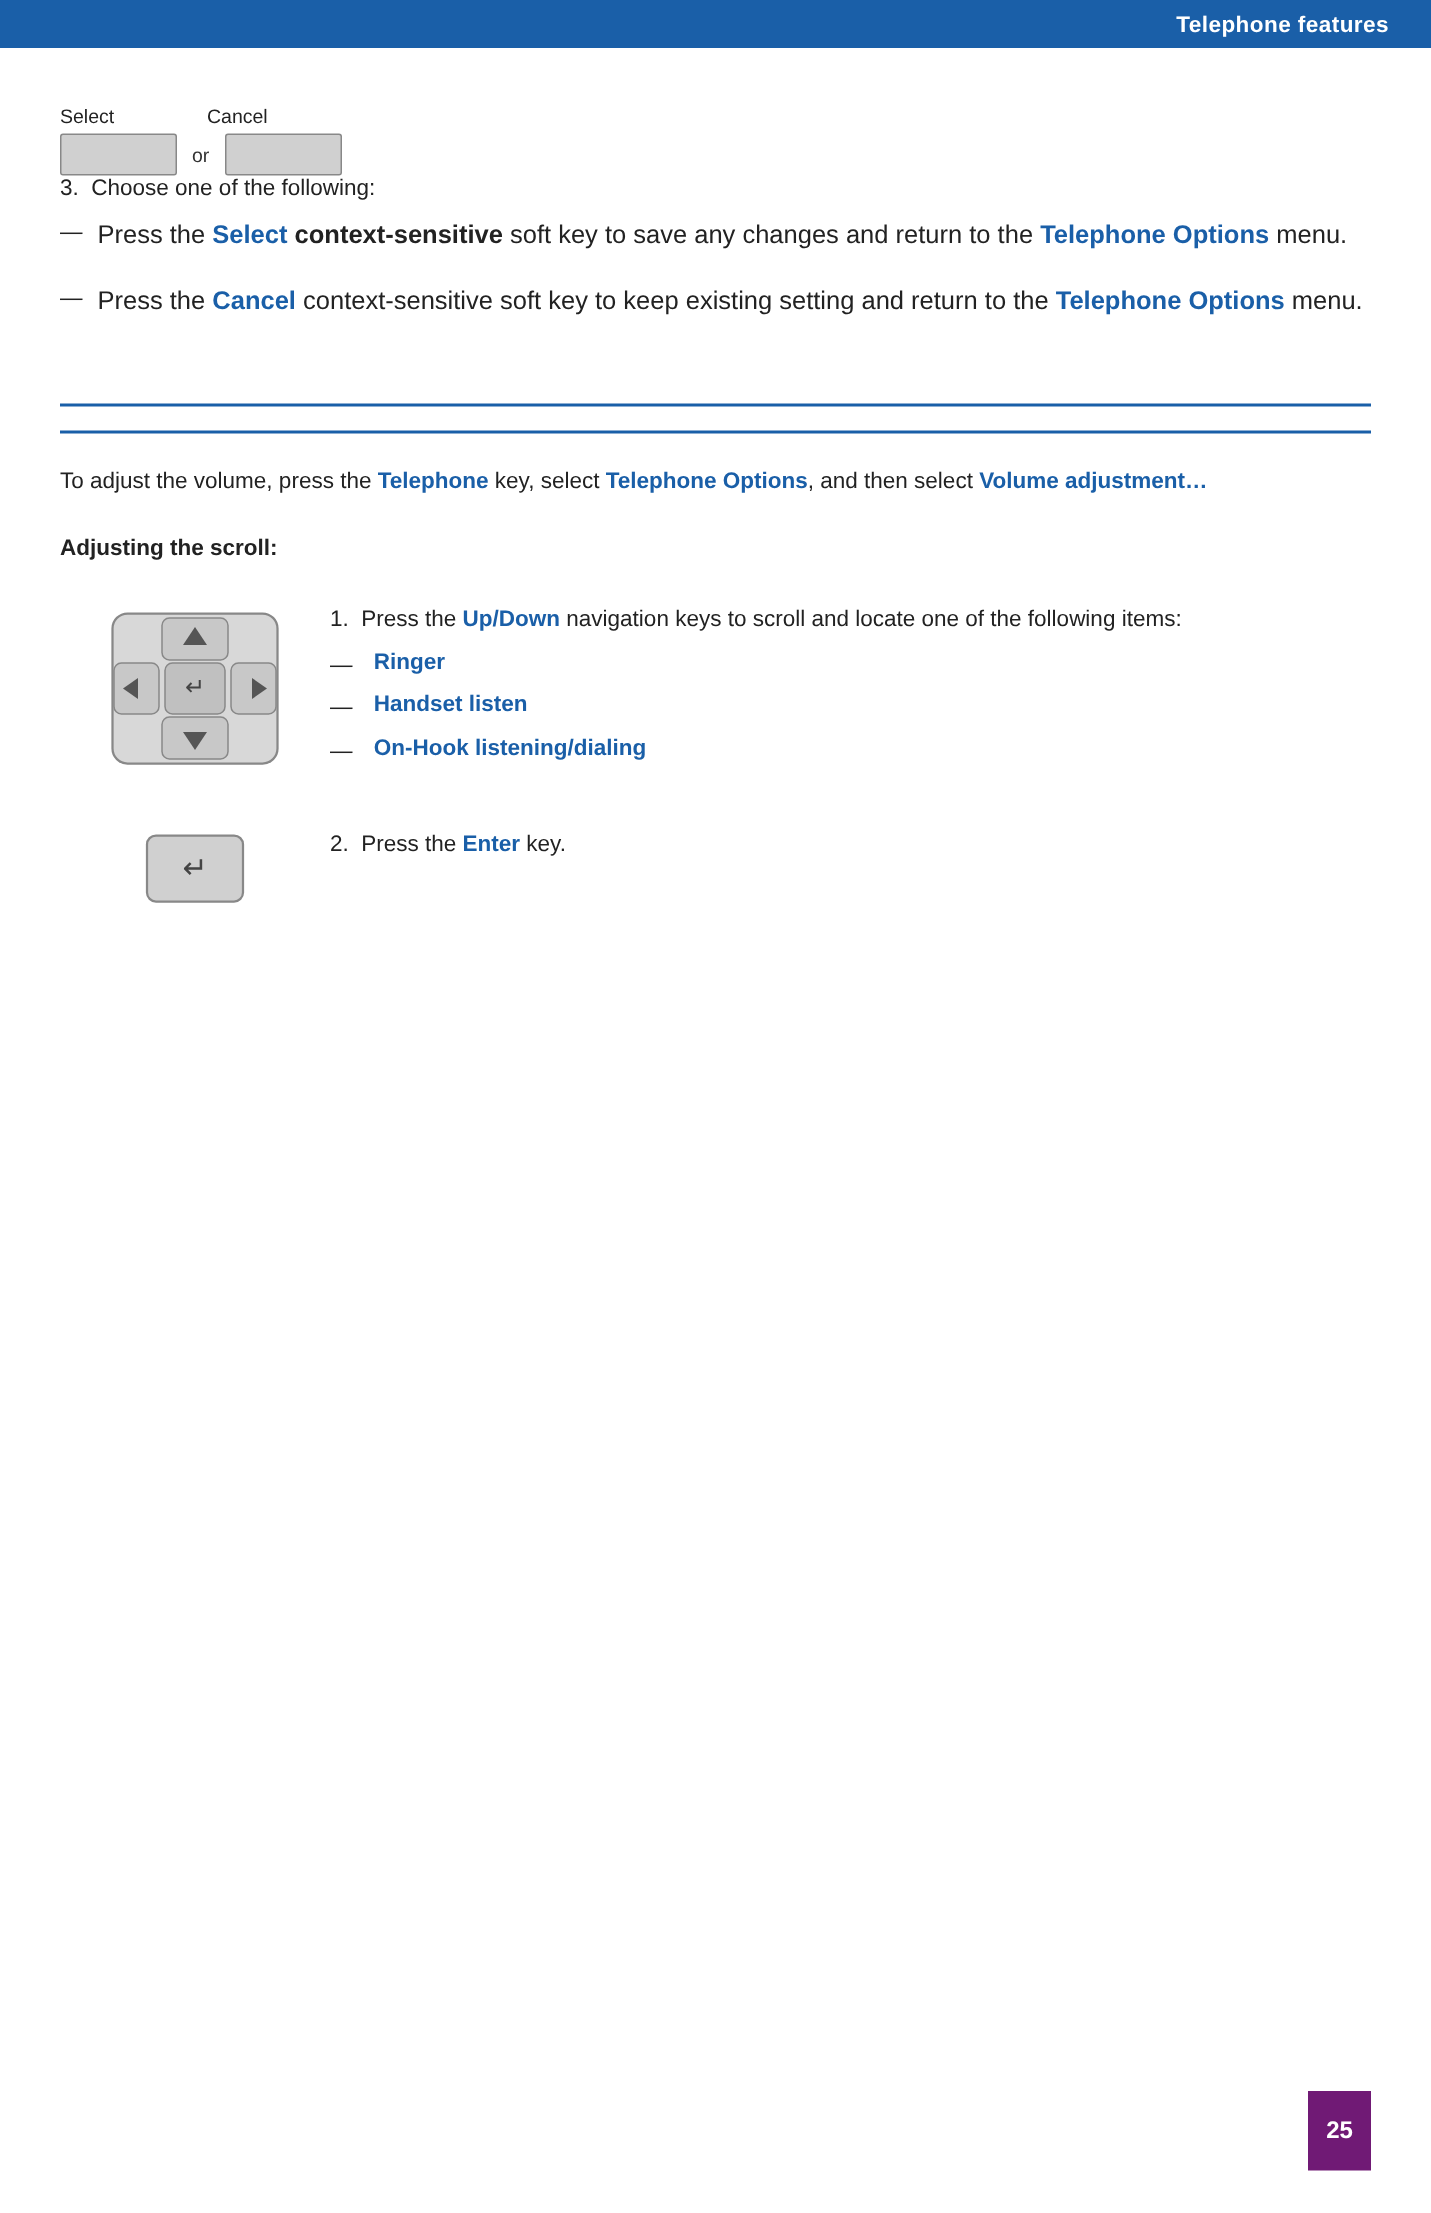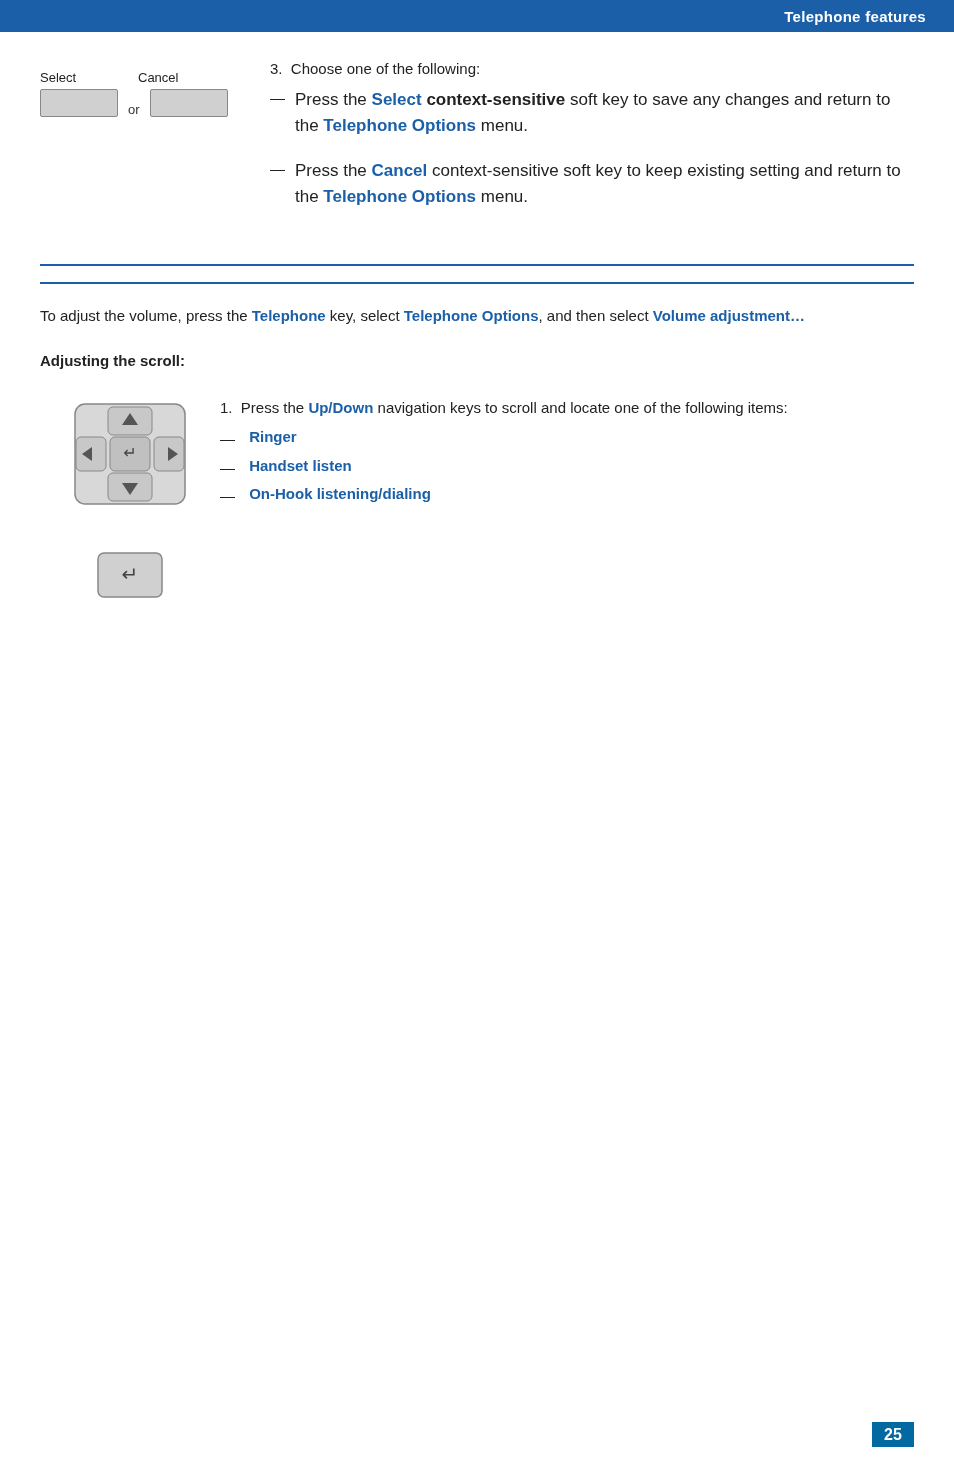--- a/index.html
+++ b/index.html
@@ -32,21 +32,21 @@
     }
 
     
     .content {
       padding: 28px 40px 40px 40px;
     }
 
     
     .step3-section {
       display: flex;
-      flex-direction: row;
+      flex-direction: column;
       align-items: flex-start;
       margin-bottom: 36px;
     }
 
     .step3-left {
       width: 230px;
       flex-shrink: 0;
       margin-top: 10px;
     }
 
@@ -71,21 +71,21 @@
       font-size: 13px;
     }
     .softkey-label-cancel {
       width: 78px;
       text-align: left;
       font-size: 13px;
       margin-left: 20px;
     }
     .softkey-buttons-row {
       display: flex;
-      align-items: flex-end;
+      align-items: center;
       gap: 0;
     }
     .softkey-btn {
       width: 78px;
       height: 28px;
       background: #d0d0d0;
       border: 1.5px solid #888;
       border-radius: 2px;
     }
     .softkey-or {
@@ -191,26 +191,26 @@
       display: flex;
       align-items: flex-start;
       margin-bottom: 6px;
     }
 
     
     .page-footer {
       position: absolute;
       bottom: 28px;
       right: 40px;
-      background: #0369a1;
+      background: #701a75;
       color: #ffffff;
       font-weight: bold;
       font-size: 16px;
       width: 42px;
-      height: 25px;
+      height: 53px;
       display: flex;
       align-items: center;
       justify-content: center;
     }
 
     
     .nav-svg {
       display: block;
     }
     .enter-svg {
@@ -320,17 +320,22 @@
   </div>
 
   <div class="step-row">
     <div class="step-icon">
 
       <svg class="enter-svg" width="70" height="50" viewBox="0 0 70 50">
         <rect x="3" y="3" width="64" height="44" rx="6" ry="6" fill="#d0d0d0" stroke="#888" stroke-width="1.5"></rect>
         <text x="35" y="31" text-anchor="middle" font-size="20" fill="#444">↵</text>
       </svg>
     </div>
+    <div class="step-content">
+      <p class="step-number">
+        2.&nbsp;&nbsp;Press the <span class="blue-bold">Enter</span> key.
+      </p>
+    </div>
   </div>
 
 </div>
 
 <div class="page-footer">25</div>
 
 </body></html>

